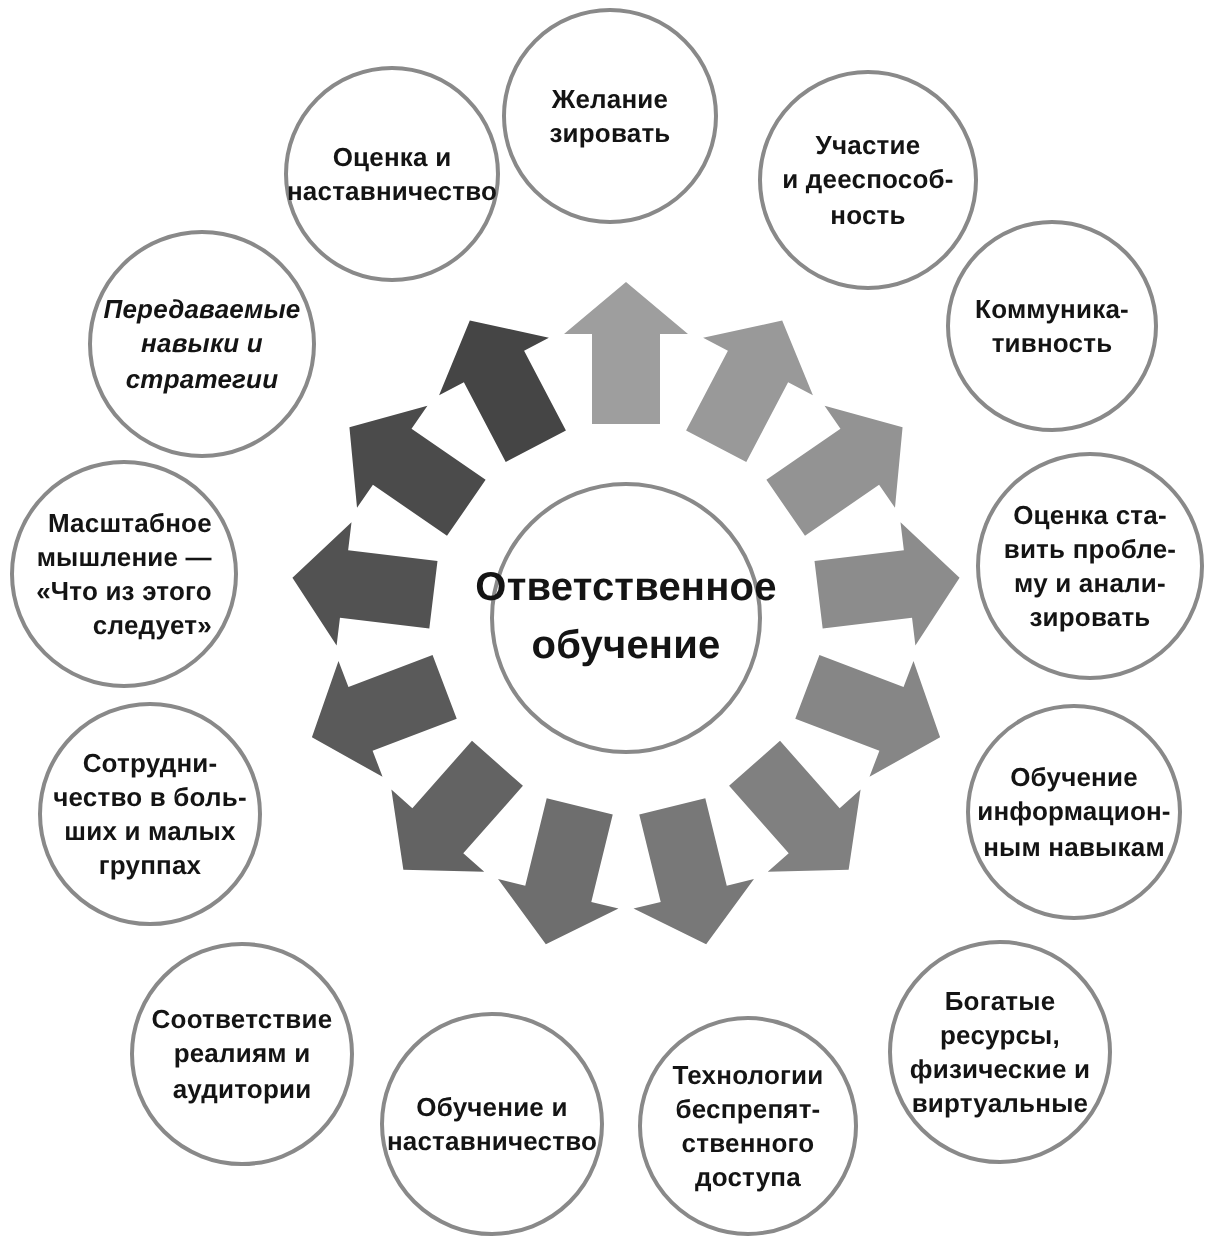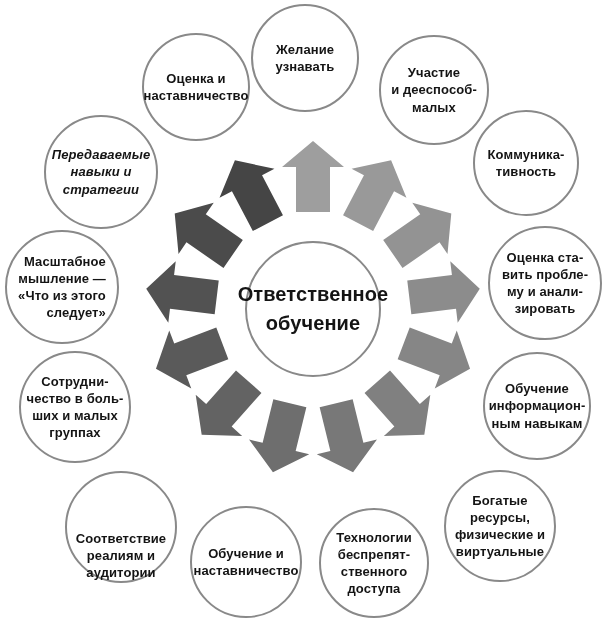--- a/index.html
+++ b/index.html
@@ -61,27 +61,27 @@
     <polygon points="-17,0 -17,-45 -31,-45 0,-71 31,-45 17,-45 17,0" transform="translate(313 309) rotate(332.3) translate(0 -97)" fill="#454545"></polygon>
   </svg>
 
   <div class="node center" style="left:245px; top:241px; width:136px; height:136px;">
     <span class="label">Ответственное
 обучение</span>
   </div>
 
   <div class="node" style="left:251px; top:4px; width:108px; height:108px;">
     <span class="label">Желание
-узнавать</span>
+зировать</span>
   </div>
 
   <div class="node" style="left:379px; top:35px; width:110px; height:110px;">
     <span class="label">Участие
 и дееспособ-
-малых</span>
+ность</span>
   </div>
 
   <div class="node" style="left:473px; top:110px; width:106px; height:106px;">
     <span class="label">Коммуника-
 тивность</span>
   </div>
 
   <div class="node" style="left:488px; top:226px; width:114px; height:114px;">
     <span class="label">Оценка ста-
 вить пробле-
@@ -107,21 +107,21 @@
 беспрепят-
 ственного
 доступа</span>
   </div>
 
   <div class="node" style="left:190px; top:506px; width:112px; height:112px;">
     <span class="label">Обучение и
 наставничество</span>
   </div>
 
-  <div class="node" style="left:65px; top:471px; width:112px; height:112px;align-items:flex-end;">
+  <div class="node" style="left:65px; top:471px; width:112px; height:112px;">
     <span class="label">Соответствие
 реалиям и
 аудитории</span>
   </div>
 
   <div class="node" style="left:19px; top:351px; width:112px; height:112px;">
     <span class="label">Сотрудни-
 чество в боль-
 ших и малых
 группах</span>

